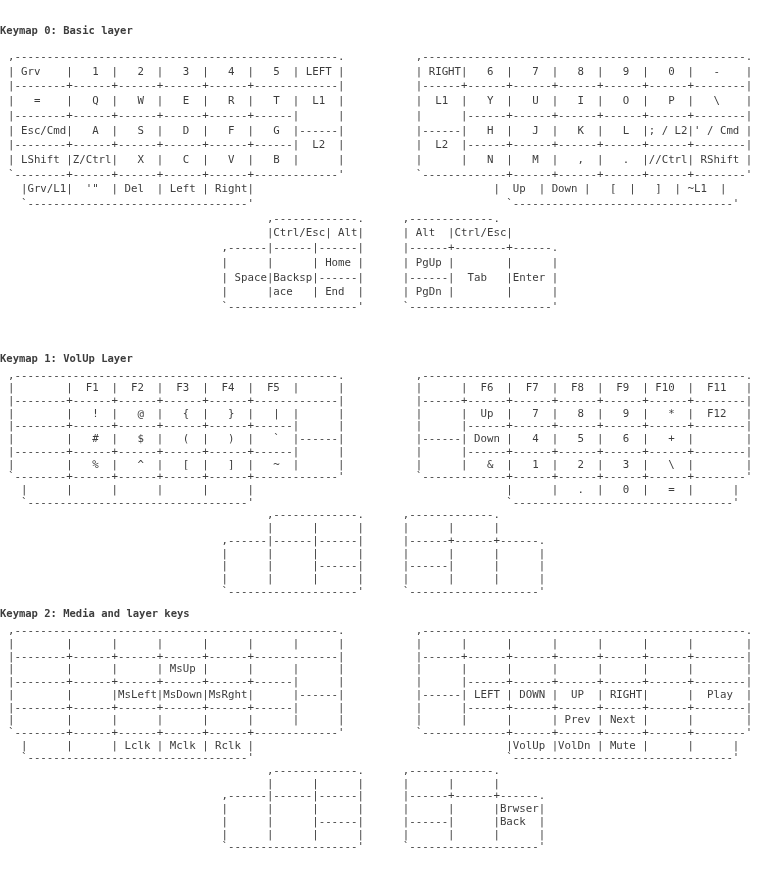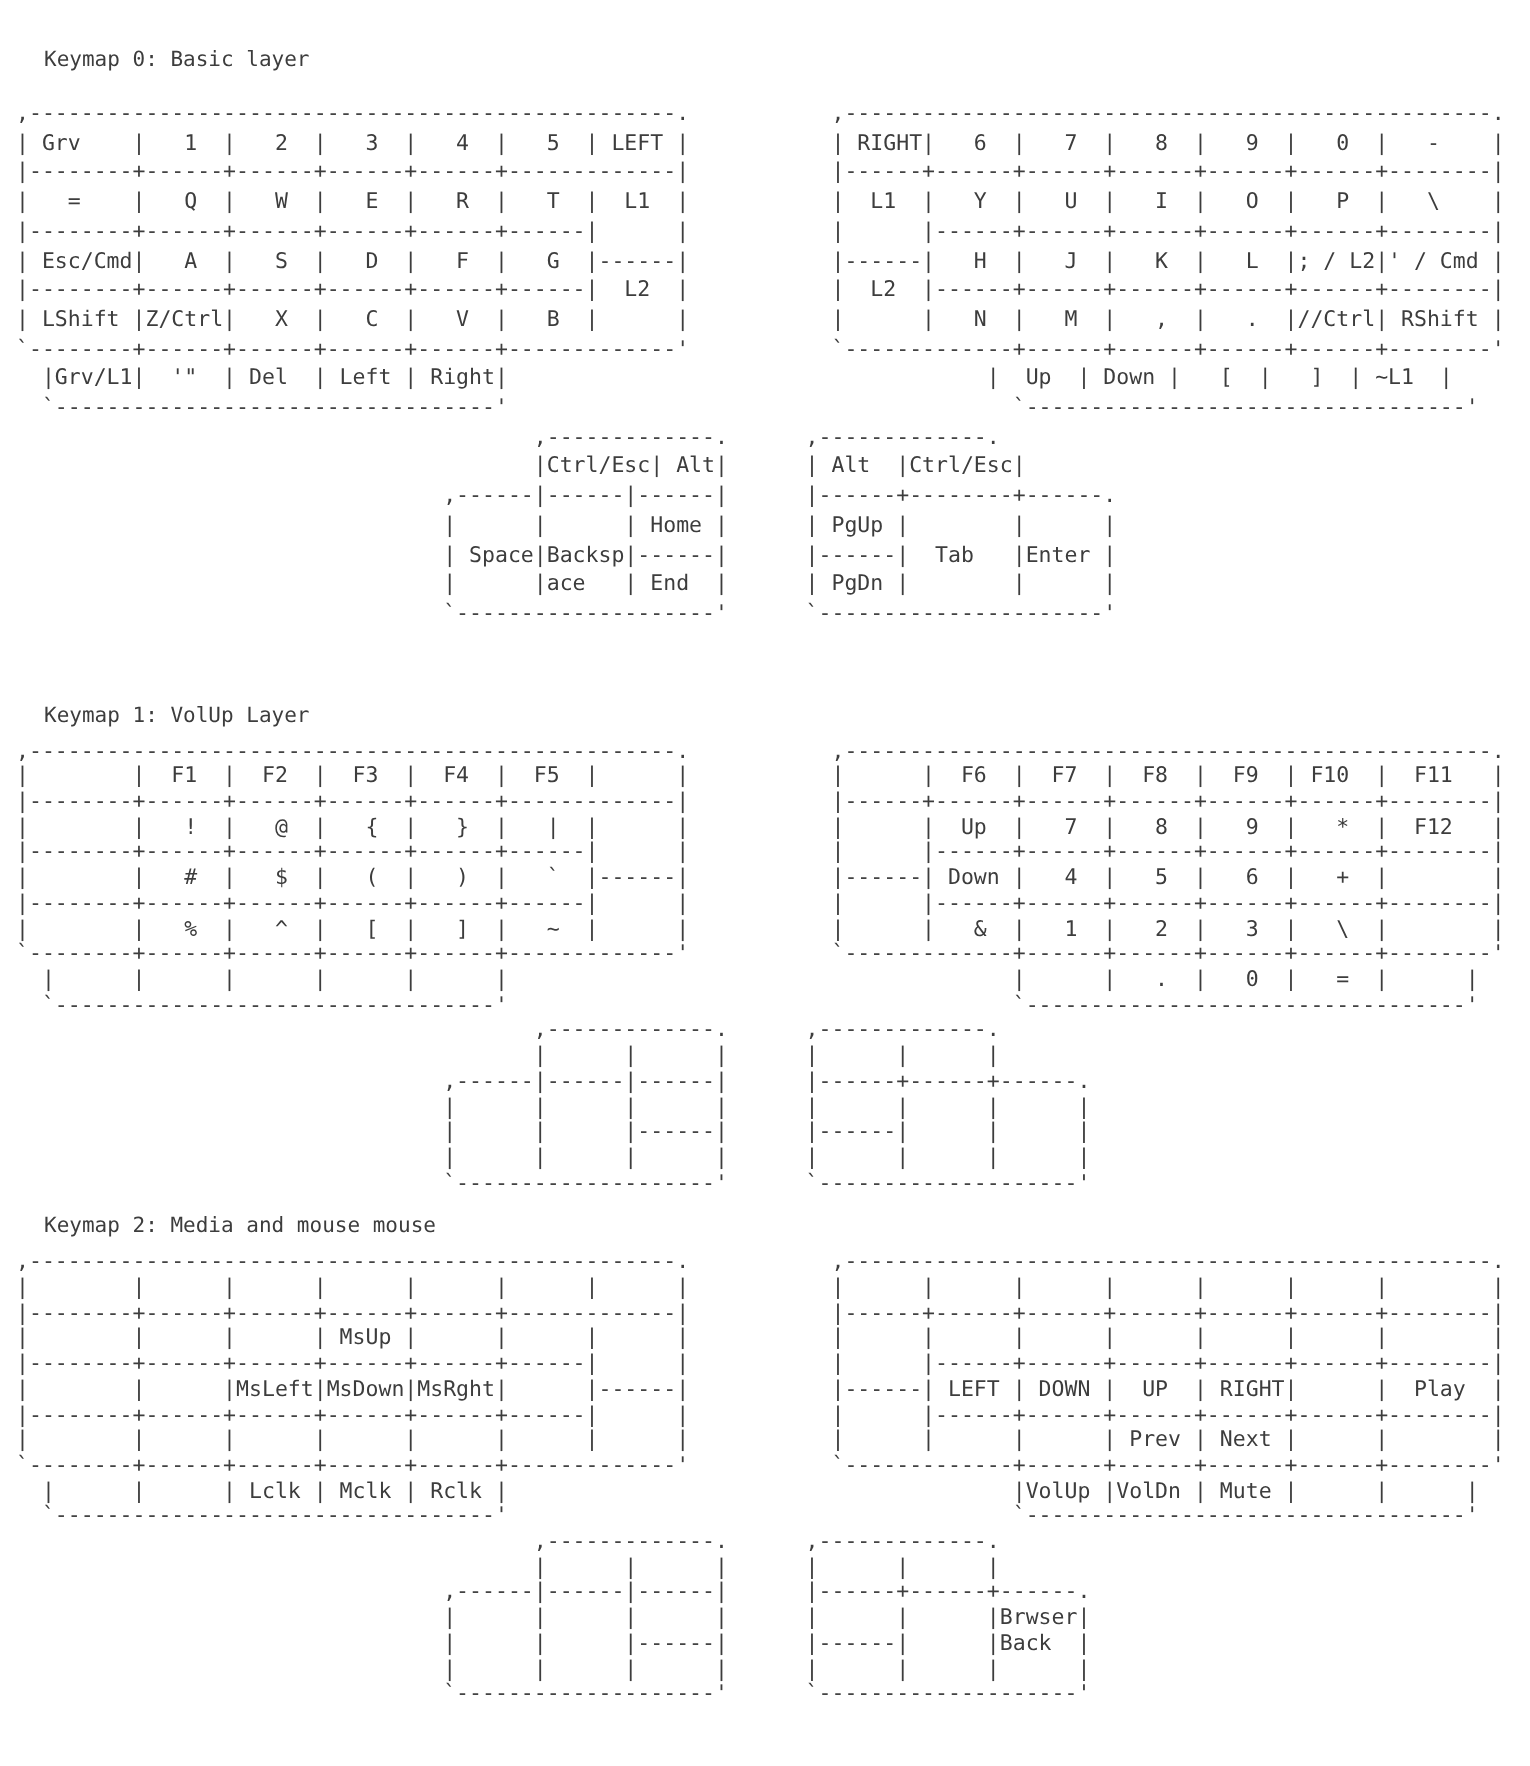--- a/index.html
+++ b/index.html
@@ -13,23 +13,22 @@
     overflow: hidden;
     font-family: "DejaVu Sans Mono", "Liberation Mono", monospace;
     color: #3d3d3d;
   }
   .doc {
     padding-top: 24px;
   }
   .km-title {
     font-size: 10.5px;
     line-height: 13px;
-    margin-left: 22px;
     white-space: pre;
-    font-weight: normal;
+    font-weight: bold;
   }
   pre.art {
     font-size: 10.75px;
     margin: 0 0 0 8px;
     white-space: pre;
     font-family: "DejaVu Sans Mono", "Liberation Mono", monospace;
   }
   #s0 pre.art { line-height: 14.7px; margin-top: 13px; }
   #s1 .km-title { margin-top: 37px; }
   #s1 pre.art { line-height: 12.7px; margin-top: 5px; }
@@ -79,21 +78,21 @@
                                         ,-------------.      ,-------------.
                                         |      |      |      |      |      |
                                  ,------|------|------|      |------+------+------.
                                  |      |      |      |      |      |      |      |
                                  |      |      |------|      |------|      |      |
                                  |      |      |      |      |      |      |      |
                                  `--------------------'      `--------------------'</pre>
   </section>
 
   <section id="s2" class="km-section">
-    <div class="km-title">Keymap 2: Media and mouse mouse</div>
+    <div class="km-title">Keymap 2: Media and layer keys</div>
     <pre class="art">,--------------------------------------------------.           ,--------------------------------------------------.
 |        |      |      |      |      |      |      |           |      |      |      |      |      |      |        |
 |--------+------+------+------+------+-------------|           |------+------+------+------+------+------+--------|
 |        |      |      | MsUp |      |      |      |           |      |      |      |      |      |      |        |
 |--------+------+------+------+------+------|      |           |      |------+------+------+------+------+--------|
 |        |      |MsLeft|MsDown|MsRght|      |------|           |------| LEFT | DOWN |  UP  | RIGHT|      |  Play  |
 |--------+------+------+------+------+------|      |           |      |------+------+------+------+------+--------|
 |        |      |      |      |      |      |      |           |      |      |      | Prev | Next |      |        |
 `--------+------+------+------+------+-------------'           `-------------+------+------+------+------+--------'
   |      |      | Lclk | Mclk | Rclk |                                       |VolUp |VolDn | Mute |      |      |

